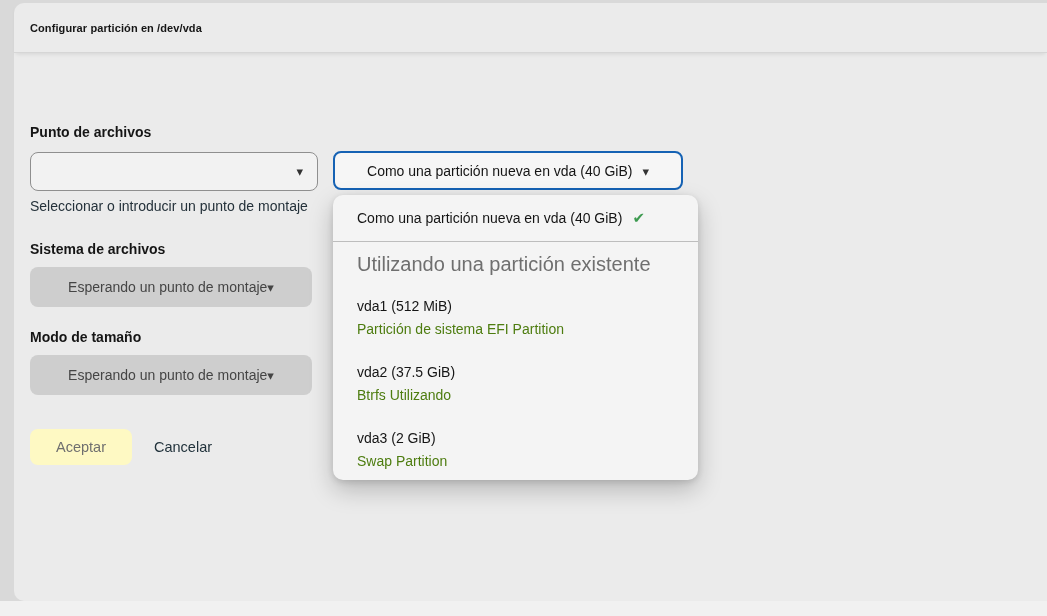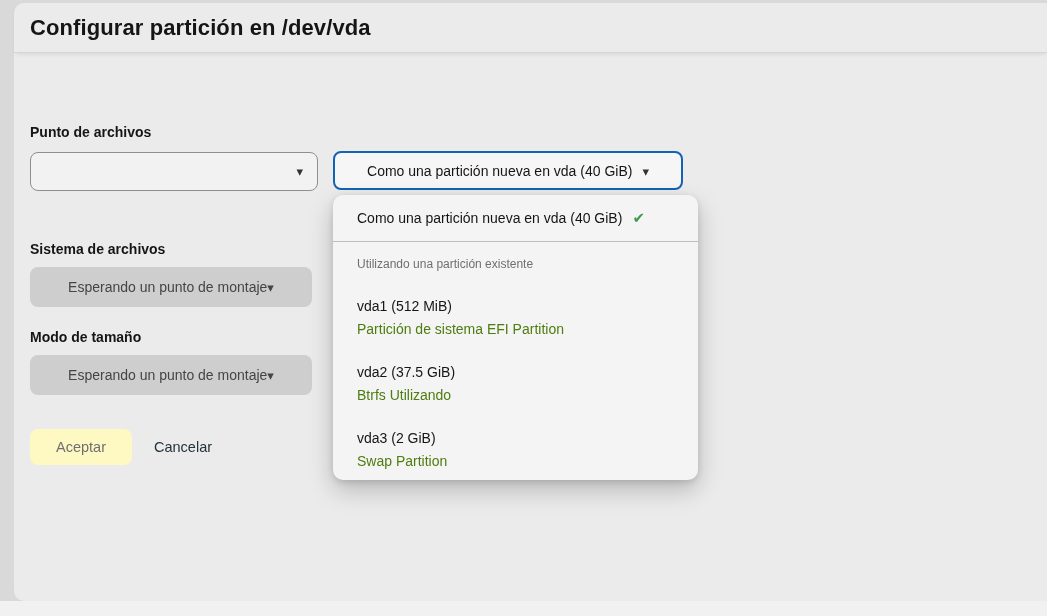--- a/index.html
+++ b/index.html
@@ -20,21 +20,21 @@
     border-radius: 10px 0 0 10px;
   }
   .dialog-header {
     position: relative; height: 50px;
     display: flex; align-items: center;
     padding: 0 16px;
     border-bottom: 1px solid #d6d6d6;
     box-shadow: 0 3px 4px -2px rgba(0,0,0,0.10);
   }
   .dialog-title {
-    font-size: 22px; font-weight: 700; letter-spacing: 0.1px; color: #151515;
+    font-size: 11px; font-weight: 700; letter-spacing: 0.1px; color: #151515;
   }
   .dialog-body { position: relative; width: 100%; height: 548px; }
 
   .form-label {
     position: absolute; left: 16px;
     font-size: 14px; font-weight: 700; color: #151515;
   }
   .lbl-mount { top: 71px; }
   .lbl-fs    { top: 188px; }
   .lbl-size  { top: 276px; }
@@ -116,21 +116,21 @@
     padding: 0 24px;
     font-size: 14px; color: #151515;
     border-bottom: 1px solid #bdbdbd;
     cursor: pointer;
   }
   .check { color: #3d9a50; font-weight: 700; font-size: 15px; }
   .menu-group-header {
     height: 44px;
     display: flex; align-items: center;
     padding: 0 24px;
-    font-size: 12px; color: #6f6f6f;
+    font-size: 20px; color: #6f6f6f;
   }
   .menu-item {
     padding: 10px 24px 11px 24px;
     cursor: pointer;
   }
   .menu-item + .menu-item { padding-top: 11px; }
   .menu-item .item-label { font-size: 14px; color: #151515; line-height: 21px; }
   .menu-item .item-desc  { font-size: 14px; color: #4d7c0f; line-height: 21px; margin-top: 2px; }
 </style>
 </head>
@@ -151,20 +151,21 @@
     <div class="combo-empty">
       <span></span>
       <span class="caret">▾</span>
     </div>
 
     <div class="usage-toggle">
       <span>Como una partición nueva en vda (40 GiB)</span>
       <span class="caret">▾</span>
     </div>
 
+    <div class="helper-text">Seleccionar o introducir un punto de montaje</div>
 
     <div class="form-label lbl-fs">Sistema de archivos</div>
 
     <button class="select-disabled sel-fs" disabled="">
       <span>Esperando un punto de montaje</span>
       <span class="caret">▾</span>
     </button>
 
     <div class="form-label lbl-size">Modo de tamaño</div>
 

